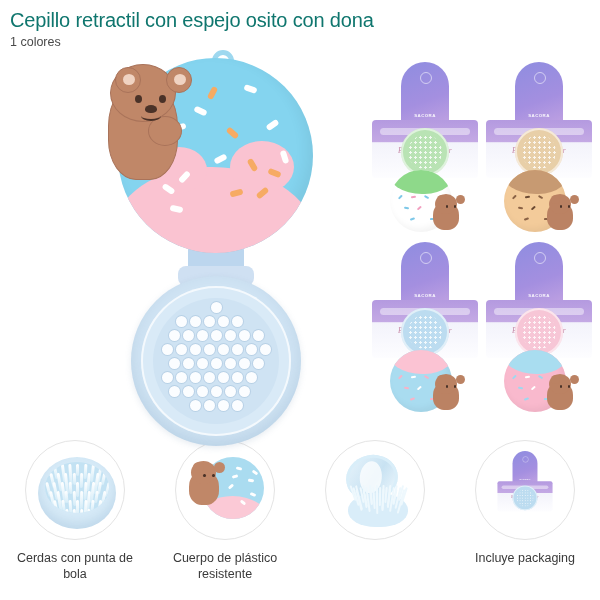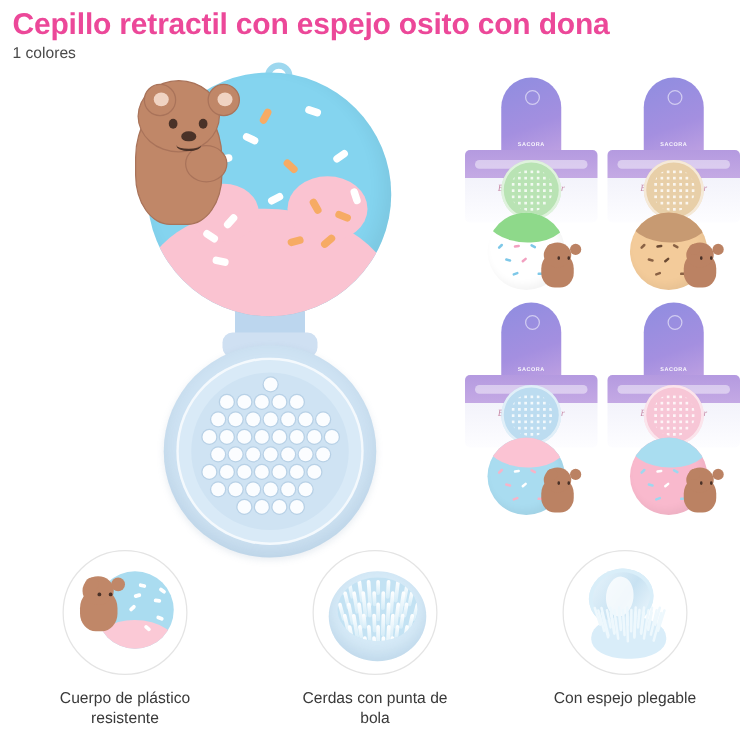--- a/index.html
+++ b/index.html
@@ -7,21 +7,21 @@
     width: 600px; height: 600px;
     background: #ffffff;
     font-family: "Liberation Sans", sans-serif;
     overflow: hidden;
   }
   .page { position: relative; width: 600px; height: 600px; background: #fff; }
 
   
   .header { position: absolute; left: 10px; top: 8px; width: 560px; }
   .title {
-    font-size: 24px; font-weight: 700; color: #ec4899;
+    font-size: 20px; font-weight: 400; color: #0f766e;
     letter-spacing: -0.15px; line-height: 24px; white-space: nowrap;
   }
   .subtitle {
     font-size: 12.5px; font-weight: 400; color: #4a4a4a;
     margin-top: 2px; line-height: 16px;
   }
 
   
   .hero { position: absolute; left: 100px; top: 48px; width: 230px; height: 360px; }
 
@@ -527,48 +527,20 @@
             <div class="pkb-ear l"></div>
             <div class="pkb-ear r"></div>
             <div class="pkb-eye l"></div>
             <div class="pkb-eye r"></div>
           </div>
         </div>
       </div>
     </div>
 
   <div class="features">
-
-    <div class="feature">
-      <div class="fcircle">
-        <div class="f1-donut">
-          <div class="f1-icing"></div>
-          <div id="f1-sprinkles">
-              <div style="position: absolute; width: 6px; height: 3px; border-radius: 2px; background: rgb(255, 255, 255); left: 34px; top: 10px; transform: rotate(13deg);"></div>
-              <div style="position: absolute; width: 6px; height: 3px; border-radius: 2px; background: rgb(255, 255, 255); left: 46px; top: 22px; transform: rotate(7deg);"></div>
-              <div style="position: absolute; width: 6px; height: 3px; border-radius: 2px; background: rgb(255, 255, 255); left: 26px; top: 28px; transform: rotate(-43deg);"></div>
-              <div style="position: absolute; width: 6px; height: 3px; border-radius: 2px; background: rgb(255, 255, 255); left: 48px; top: 36px; transform: rotate(21deg);"></div>
-              <div style="position: absolute; width: 6px; height: 3px; border-radius: 2px; background: rgb(255, 255, 255); left: 38px; top: 44px; transform: rotate(41deg);"></div>
-              <div style="position: absolute; width: 6px; height: 3px; border-radius: 2px; background: rgb(255, 255, 255); left: 30px; top: 18px; transform: rotate(-15deg);"></div>
-              <div style="position: absolute; width: 6px; height: 3px; border-radius: 2px; background: rgb(255, 255, 255); left: 50px; top: 14px; transform: rotate(35deg);"></div>
-            </div>
-        </div>
-        <div class="f1-bear">
-          <div class="f1b-body"></div>
-          <div class="f1b-head">
-            <div class="f1b-ear l"></div>
-              <div class="f1b-ear r"></div>
-            <div class="f1b-eye l"></div>
-              <div class="f1b-eye r"></div>
-          </div>
-        </div>
-      </div>
-      <div class="flabel">Cuerpo de
-plástico resistente</div>
-    </div>
 
     <div class="feature">
       <div class="fcircle">
         <div class="f2-base">
           <div class="f2-field" id="f2-bristles">
               <div class="bristle" style="left: 2px; top: 2px; height: 12px; transform: rotate(-15deg);"></div>
               <div class="bristle" style="left: 9.3px; top: 2px; height: 15px; transform: rotate(-11.35deg);"></div>
               <div class="bristle" style="left: 16.6px; top: 2px; height: 18px; transform: rotate(-7.7deg);"></div>
               <div class="bristle" style="left: 23.9px; top: 2px; height: 21px; transform: rotate(-4.05deg);"></div>
               <div class="bristle" style="left: 31.2px; top: 2px; height: 12px; transform: rotate(-0.4deg);"></div>
@@ -620,20 +592,48 @@
               <div class="bristle" style="left: 57px; top: 47px; height: 18px; transform: rotate(12.5deg);"></div>
             </div>
         </div>
       </div>
       <div class="flabel">Cerdas con
 punta de bola</div>
     </div>
 
     <div class="feature">
       <div class="fcircle">
+        <div class="f1-donut">
+          <div class="f1-icing"></div>
+          <div id="f1-sprinkles">
+              <div style="position: absolute; width: 6px; height: 3px; border-radius: 2px; background: rgb(255, 255, 255); left: 34px; top: 10px; transform: rotate(13deg);"></div>
+              <div style="position: absolute; width: 6px; height: 3px; border-radius: 2px; background: rgb(255, 255, 255); left: 46px; top: 22px; transform: rotate(7deg);"></div>
+              <div style="position: absolute; width: 6px; height: 3px; border-radius: 2px; background: rgb(255, 255, 255); left: 26px; top: 28px; transform: rotate(-43deg);"></div>
+              <div style="position: absolute; width: 6px; height: 3px; border-radius: 2px; background: rgb(255, 255, 255); left: 48px; top: 36px; transform: rotate(21deg);"></div>
+              <div style="position: absolute; width: 6px; height: 3px; border-radius: 2px; background: rgb(255, 255, 255); left: 38px; top: 44px; transform: rotate(41deg);"></div>
+              <div style="position: absolute; width: 6px; height: 3px; border-radius: 2px; background: rgb(255, 255, 255); left: 30px; top: 18px; transform: rotate(-15deg);"></div>
+              <div style="position: absolute; width: 6px; height: 3px; border-radius: 2px; background: rgb(255, 255, 255); left: 50px; top: 14px; transform: rotate(35deg);"></div>
+            </div>
+        </div>
+        <div class="f1-bear">
+          <div class="f1b-body"></div>
+          <div class="f1b-head">
+            <div class="f1b-ear l"></div>
+              <div class="f1b-ear r"></div>
+            <div class="f1b-eye l"></div>
+              <div class="f1b-eye r"></div>
+          </div>
+        </div>
+      </div>
+      <div class="flabel">Cuerpo de
+plástico resistente</div>
+    </div>
+
+    <div class="feature">
+      <div class="fcircle">
         <div class="f3-mirror">
           <div class="f3-shine"></div>
         </div>
         <div class="f3-brush"></div>
         <div class="f3-bristles" id="f3-bristles">
             <div class="f3-b" style="left: 0px; top: 2px; height: 16px; transform: rotate(-18.2deg);"></div>
             <div class="f3-b" style="left: 3px; top: 4px; height: 19px; transform: rotate(-16.1deg);"></div>
             <div class="f3-b" style="left: 6px; top: 6px; height: 22px; transform: rotate(-14deg);"></div>
             <div class="f3-b" style="left: 6px; top: 2px; height: 25px; transform: rotate(-14deg);"></div>
             <div class="f3-b" style="left: 9px; top: 4px; height: 16px; transform: rotate(-11.9deg);"></div>
@@ -653,19 +653,37 @@
             <div class="f3-b" style="left: 36px; top: 2px; height: 22px; transform: rotate(7deg);"></div>
             <div class="f3-b" style="left: 39px; top: 4px; height: 25px; transform: rotate(9.1deg);"></div>
             <div class="f3-b" style="left: 42px; top: 6px; height: 16px; transform: rotate(11.2deg);"></div>
             <div class="f3-b" style="left: 42px; top: 2px; height: 19px; transform: rotate(11.2deg);"></div>
             <div class="f3-b" style="left: 45px; top: 4px; height: 22px; transform: rotate(13.3deg);"></div>
             <div class="f3-b" style="left: 48px; top: 6px; height: 25px; transform: rotate(15.4deg);"></div>
             <div class="f3-b" style="left: 48px; top: 2px; height: 16px; transform: rotate(15.4deg);"></div>
             <div class="f3-b" style="left: 51px; top: 4px; height: 19px; transform: rotate(17.5deg);"></div>
           </div>
       </div>
-      <div class="flabel">Con espejo
-plegable</div>
-    </div>
-
+    </div>
+
+    <div class="feature">
+      <div class="fcircle">
+        <div class="f4-wrap" id="f4-pack">
+            <div class="pack">
+              <div class="hanger">
+                <div class="brand" style="white-space: pre;">SACORA
+BEAUTY</div>
+              </div>
+              <div class="card">
+                <div class="card-slot"></div>
+                <div class="card-script">Brush the mirror</div>
+              </div>
+              <div class="pk-brush" style="background: rgb(188, 220, 240);">
+                <div class="pk-brush-inner"></div>
+              </div>
+            </div>
+          </div>
+      </div>
+      <div class="flabel">Incluye packaging</div>
+    </div>
 
   </div>
 </div>
 
 </body></html>

